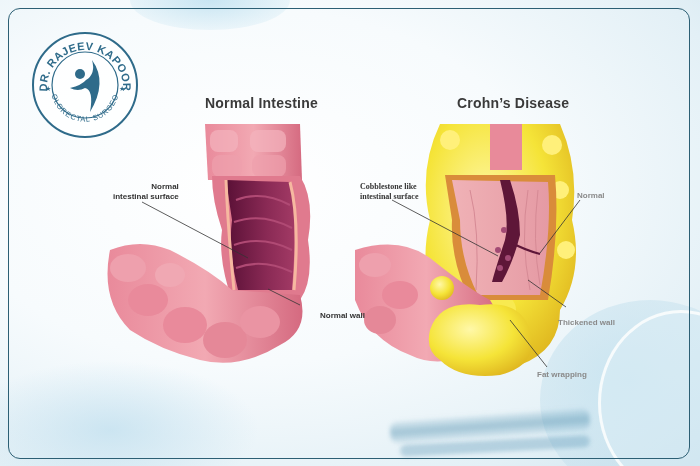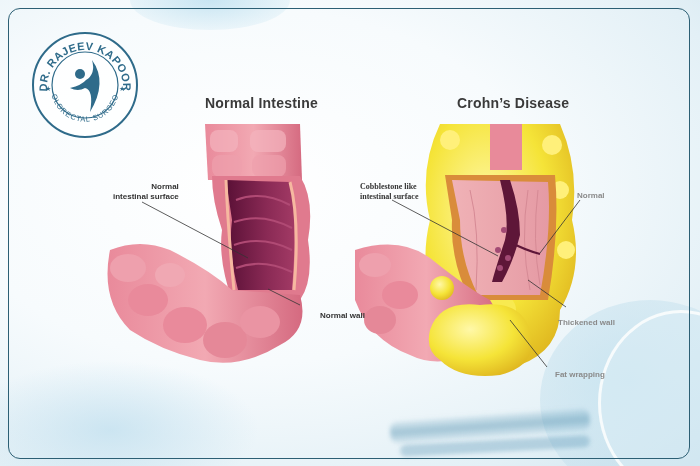--- a/index.html
+++ b/index.html
@@ -164,13 +164,13 @@
   <div>intestinal surface</div>
 </div>
 <div class="label" style="left:292px; top:311px;margin-left:28px;">Normal wall</div>
 
 <div class="label" style="left:360px; top:182px;font-family:Liberation Serif, serif;">
   <div>Cobblestone like</div>
   <div>intestinal surface</div>
 </div>
 <div class="label faded" style="left:577px; top:191px;">Normal</div>
 <div class="label faded" style="left:558px; top:318px;">Thickened wall</div>
-<div class="label faded" style="left:555px; top:370px;">Fat wrapping</div>
+<div class="label faded" style="left:537px; top:370px;">Fat wrapping</div>
 
 </body></html>

